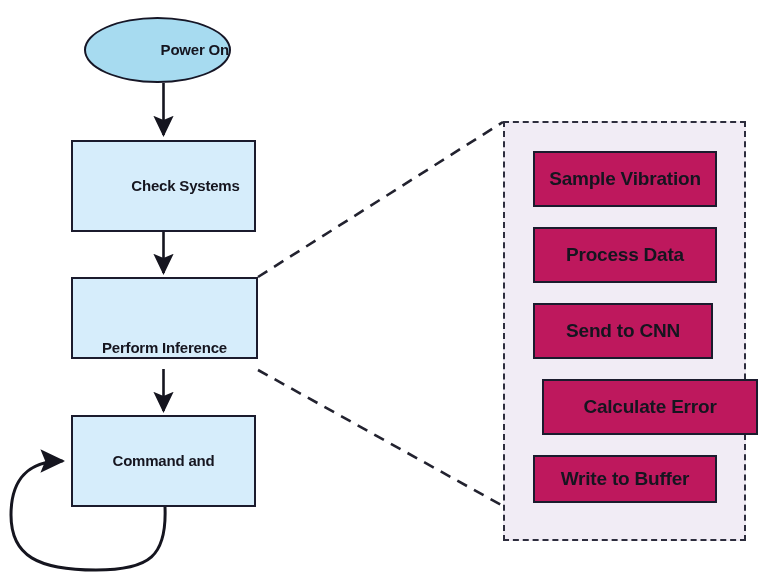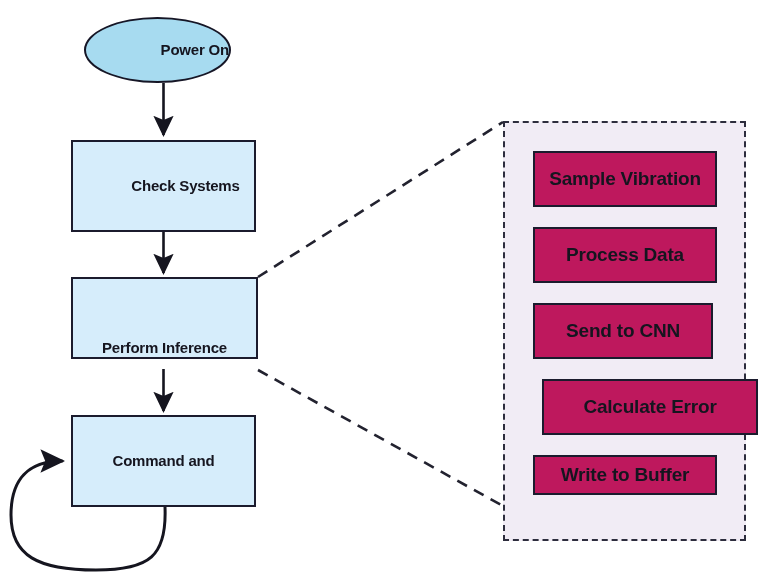--- a/index.html
+++ b/index.html
@@ -120,17 +120,17 @@
   </div>
 
   <div class="node node-sub" style="left:533px; top:303px; width:180px; height:56px;">
     <span>Send to CNN</span>
   </div>
 
   <div class="node node-sub" style="left:533px; top:379px; width:216px; height:56px;margin-left:9px;">
     <span>Calculate Error</span>
   </div>
 
-  <div class="node node-sub" style="left:533px; top:455px; width:184px; height:40px;">
+  <div class="node node-sub" style="left:533px; top:455px; width:184px; height:48px;">
     <span>Write to Buffer</span>
   </div>
 
 </div>
 
 </body></html>

